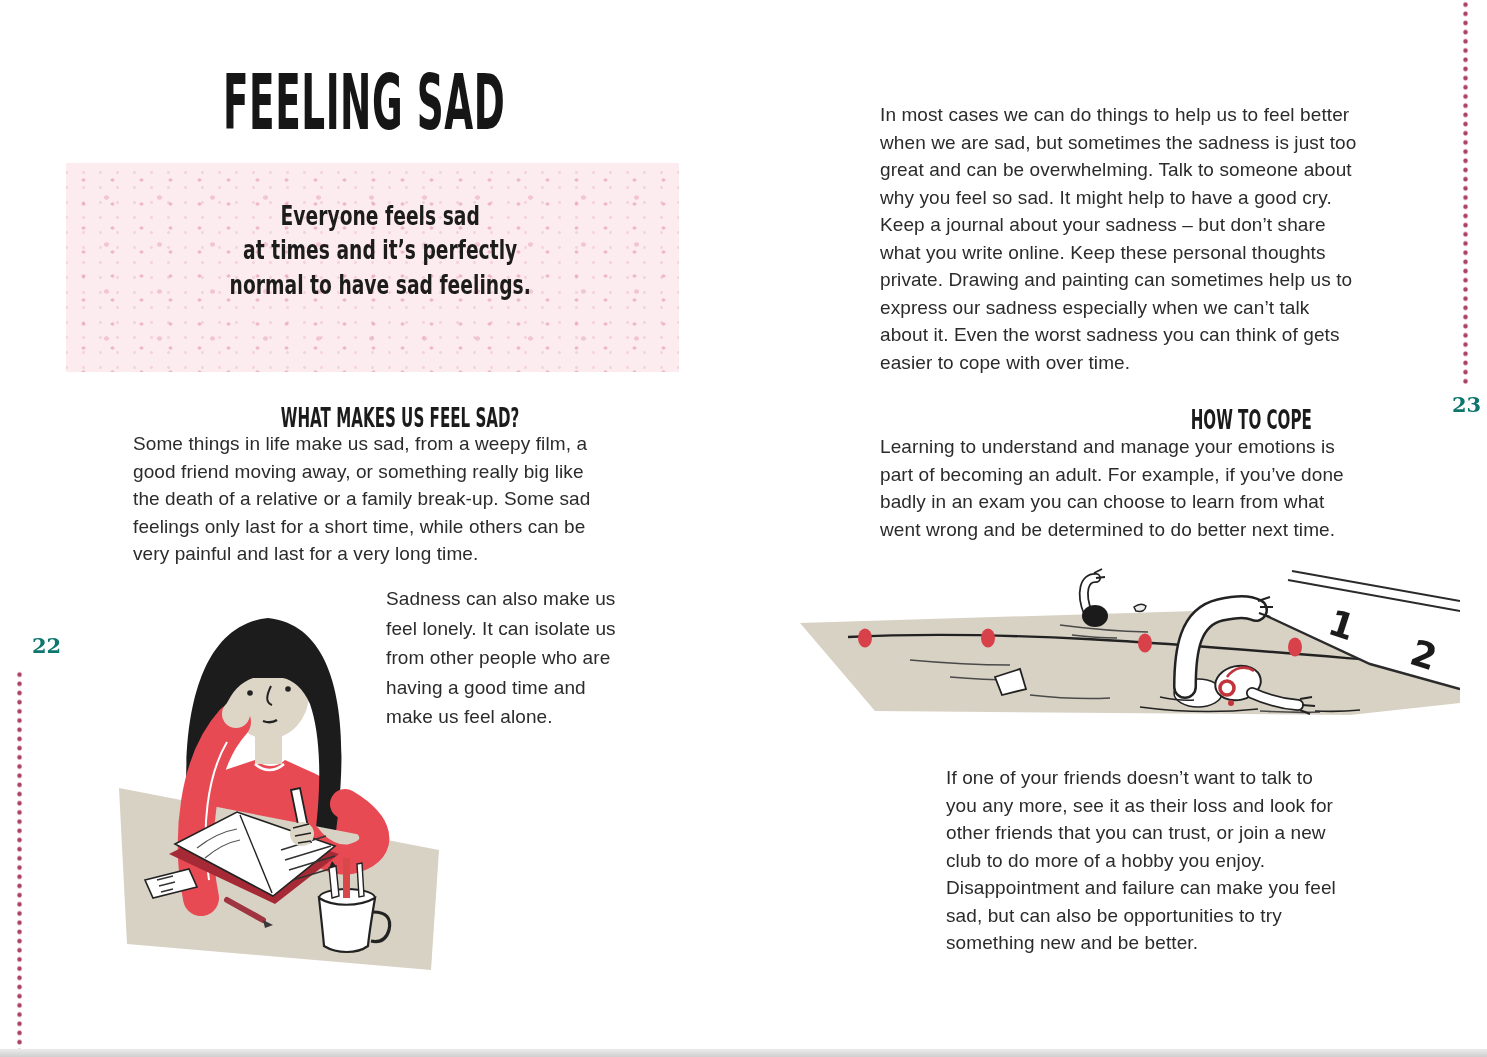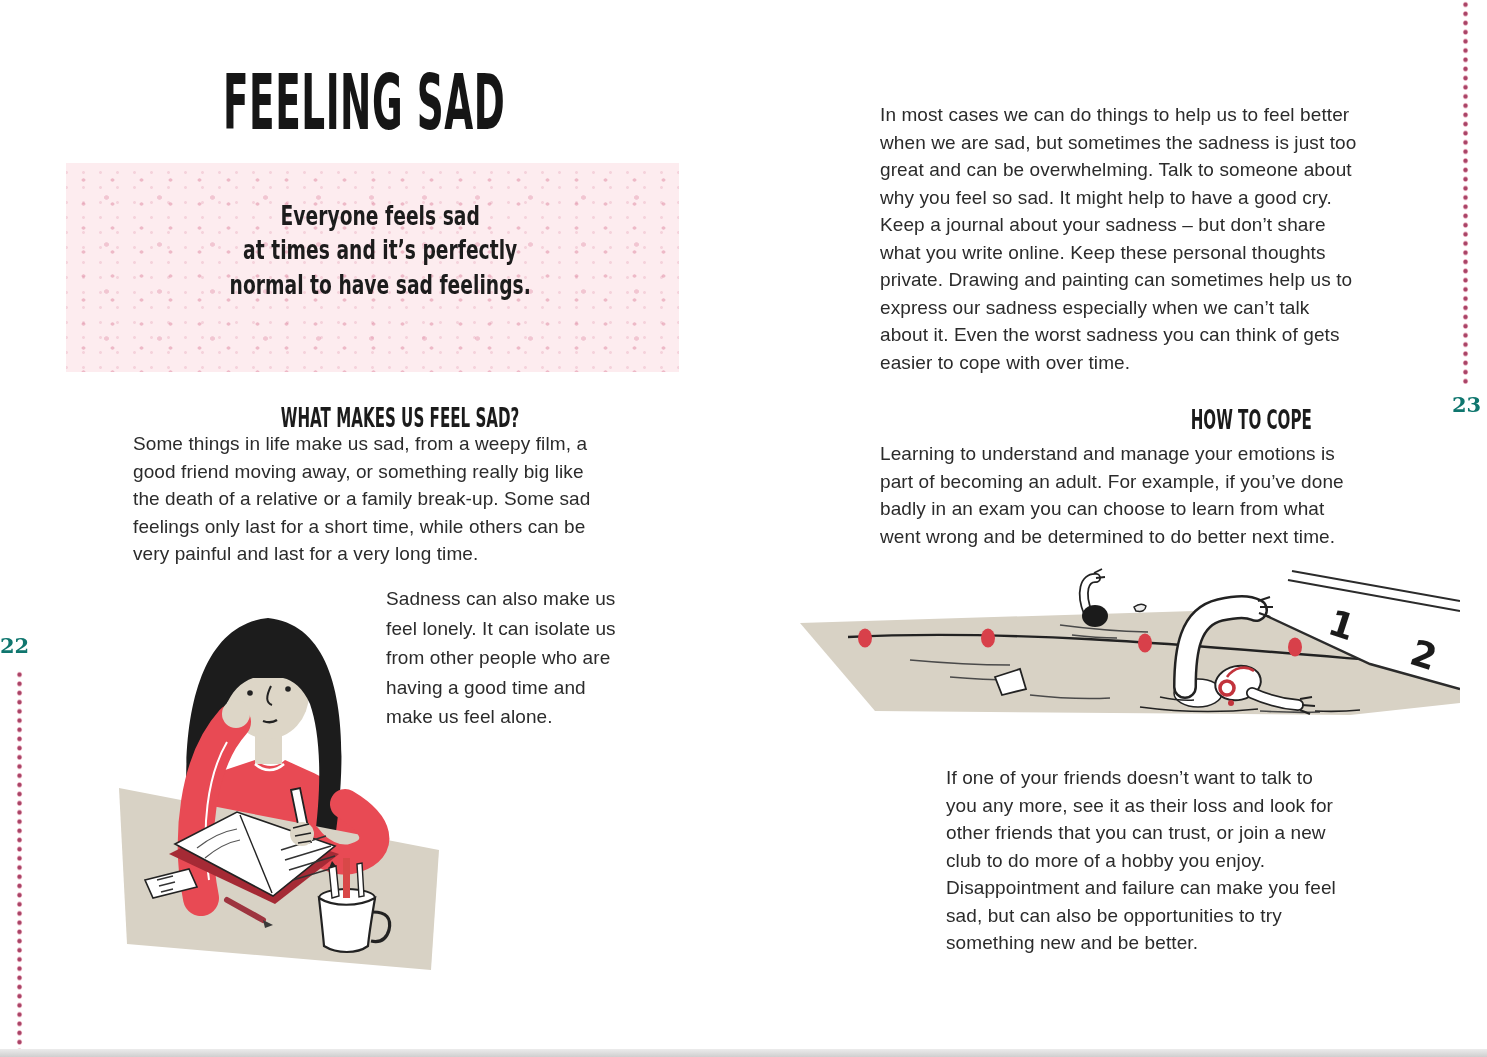--- a/index.html
+++ b/index.html
@@ -109,30 +109,30 @@
 
     <ellipse cx="242" cy="308" rx="28" ry="9" fill="#fff" stroke="#222" stroke-width="2"></ellipse>
     <polygon points="224,278 231,276 234,306 227,308" fill="#fff" stroke="#222" stroke-width="1.4"></polygon>
     <rect x="238" y="268" width="7" height="40" fill="#d84848"></rect>
     <polygon points="252,274 257,273 259,306 254,307" fill="#fff" stroke="#222" stroke-width="1.4"></polygon>
     <path d="M224,278 l3,-7 4,5 Z" fill="#222"></path>
     <path d="M214,308 C216,326 218,344 219,356 C232,364 252,364 263,356 C264,344 267,326 270,308 C254,317 228,317 214,308 Z" fill="#fff" stroke="#222" stroke-width="2.2"></path>
     <path d="M268,322 q20,0 16,18 q-4,14 -18,11" fill="none" stroke="#222" stroke-width="3.2"></path>
   </svg>
 
-  <div class="abs pagenum" style="left:0;top:633px;">22</div>
+  <div class="abs pagenum" style="left:32px;top:633px;">22</div>
   <div class="abs dotline dot-left"></div>
 
   <div class="abs body-text" style="left:880px;top:101px;width:481px;">In most cases we can do things to help us to feel better when we are sad, but sometimes the sadness is just too great and can be overwhelming. Talk to someone about why you feel so sad. It might help to have a good cry. Keep a journal about your sadness – but don’t share what you write online. Keep these personal thoughts private. Drawing and painting can sometimes help us to express our sadness especially when we can’t talk about it. Even the worst sadness you can think of gets easier to cope with over time.</div>
 
   <div class="abs section-heading-wrap" style="left:880px;top:406px;width:480px;">
     <span class="section-heading">HOW TO COPE</span>
   </div>
 
-  <div class="abs body-text" style="left:880px;top:433px;width:481px;margin-top:7px;">Learning to understand and manage your emotions is part of becoming an adult. For example, if you’ve done badly in an exam you can choose to learn from what went wrong and be determined to do better next time.</div>
+  <div class="abs body-text" style="left:880px;top:433px;width:481px;">Learning to understand and manage your emotions is part of becoming an adult. For example, if you’ve done badly in an exam you can choose to learn from what went wrong and be determined to do better next time.</div>
 
   <svg class="abs" style="left:790px;top:565px;" width="670" height="180" viewBox="0 0 670 180" aria-hidden="true">
 
     <polygon fill="#d8d2c5" points="10,58 470,44 670,122 670,138 560,150 85,146"></polygon>
 
     <path d="M58,72 C220,64 400,80 580,95" fill="none" stroke="#222" stroke-width="2.4"></path>
     <ellipse cx="75" cy="73" rx="7" ry="9.5" fill="#d8404a"></ellipse>
     <ellipse cx="198" cy="73" rx="7" ry="9.5" fill="#d8404a"></ellipse>
     <ellipse cx="355" cy="78" rx="7" ry="9.5" fill="#d8404a"></ellipse>
     <ellipse cx="505" cy="82" rx="7" ry="9.5" fill="#d8404a"></ellipse>

